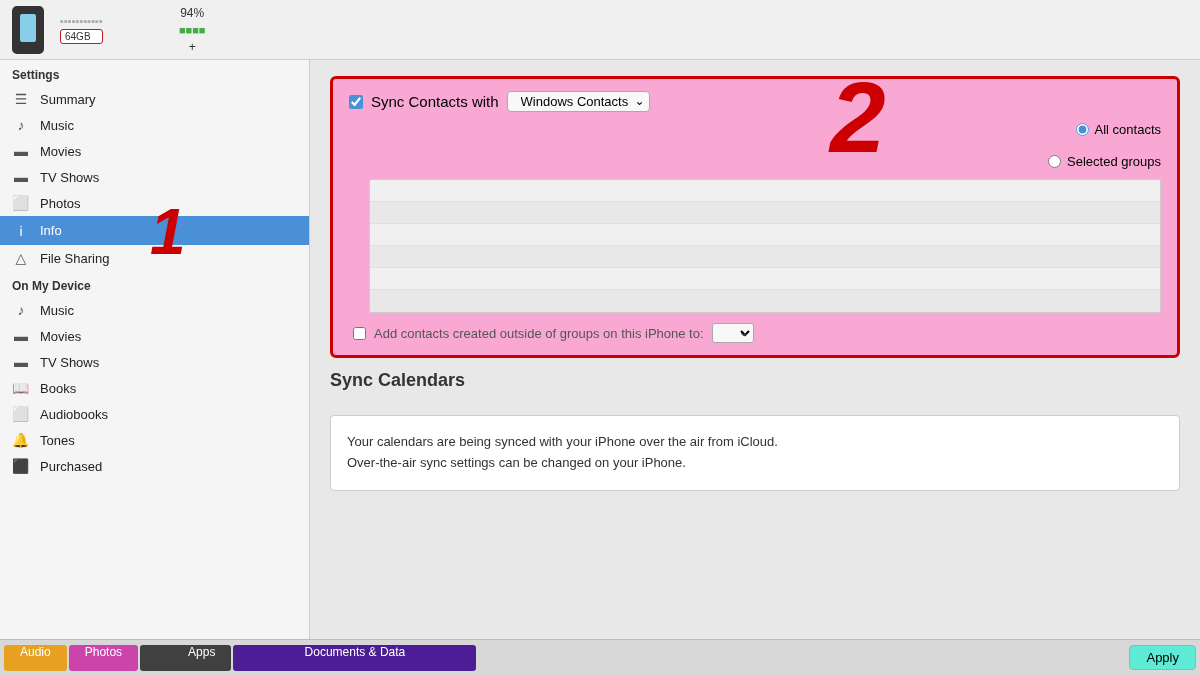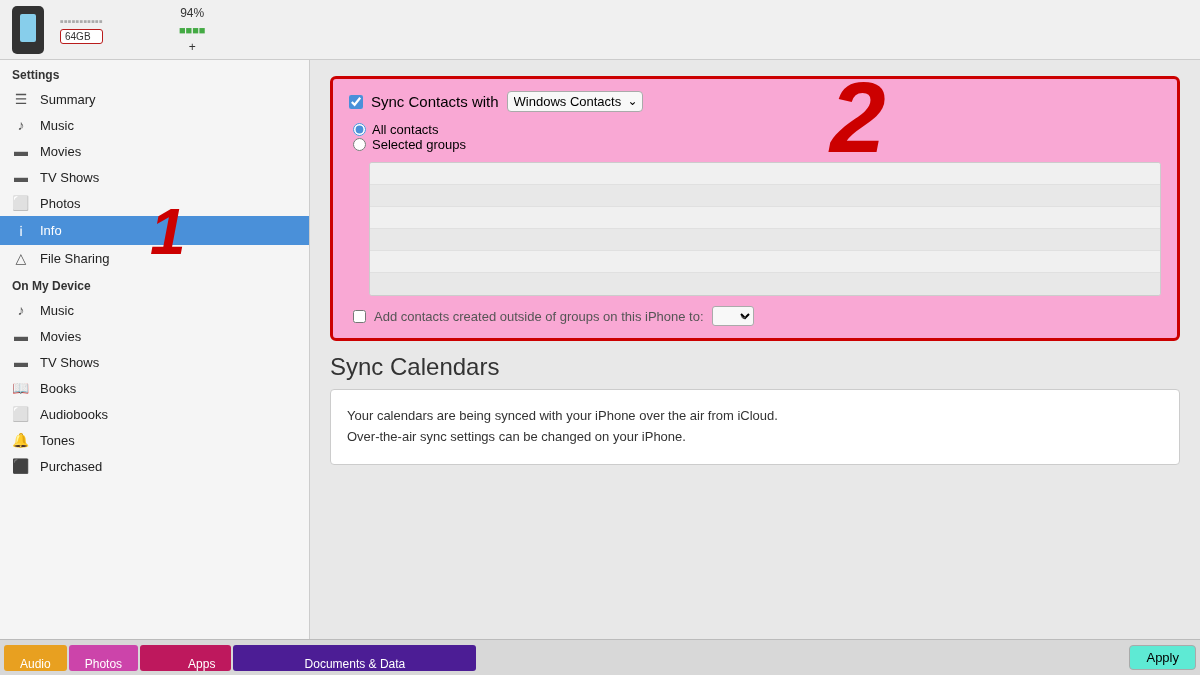--- a/index.html
+++ b/index.html
@@ -142,21 +142,21 @@
       margin-bottom: 10px;
     }
     .sync-checkbox {
       width: 14px;
       height: 14px;
       accent-color: #4a90d9;
     }
     .sync-dropdown {
       border: 1px solid #aaa;
       border-radius: 4px;
-      padding: 2px 20px 2px 6px;
+      padding: 2px 20px 2px 13px;
       font-size: 13px;
       background: #f8f8f8;
       appearance: none;
       -webkit-appearance: none;
       cursor: pointer;
       position: relative;
     }
     .dropdown-wrapper {
       position: relative;
       display: inline-block;
@@ -167,23 +167,24 @@
       right: 5px;
       top: 50%;
       transform: translateY(-60%);
       font-size: 12px;
       pointer-events: none;
     }
 
     .radio-group {
       display: flex;
       flex-direction: column;
-      gap: 0;
+      gap: 17px;
       margin-bottom: 10px;
       margin-left: 4px;
+      align-items: flex-end;
     }
     .radio-label {
       display: flex;
       align-items: center;
       gap: 6px;
       font-size: 13px;
     }
     .radio-label input[type="radio"] {
       accent-color: #4a90d9;
     }
@@ -226,24 +227,24 @@
       padding: 1px 16px 1px 4px;
       background: #f8f8f8;
     }
 
     
     .sync-calendars-section {
       background: transparent;
       margin-bottom: 12px;
     }
     .section-title {
-      font-size: 24px;
-      font-weight: 400;
+      font-size: 18px;
+      font-weight: 700;
       color: #333;
-      margin-bottom: 8px;
+      margin-bottom: 24px;
     }
     .calendars-info-box {
       background: #fff;
       border: 1px solid #ccc;
       border-radius: 4px;
       padding: 16px 16px;
     }
     .calendars-info-box p {
       font-size: 13px;
       color: #333;
@@ -283,29 +284,29 @@
       height: 36px;
       padding: 0 4px;
       gap: 2px;
     }
     .bottom-tab {
       height: 26px;
       padding: 0 16px;
       border-radius: 3px;
       font-size: 12px;
       display: flex;
-      align-items: flex-end;
+      align-items: flex-start;
       justify-content: center;
       cursor: pointer;
       color: white;
       font-weight: 500;
     }
     .tab-audio { background: #e8a020; }
     .tab-photos { background: #cc44aa; }
-    .tab-apps { background: #be185d; padding-left: 48px; }
+    .tab-apps { background: #404040; padding-left: 48px; }
     .tab-documents { background: #4c1d95; width: 243px; }
     .tab-spacer { flex: 1; }
     .apply-btn {
       padding: 4px 16px;
       background: #5eead4;
       border: 1px solid #aaa;
       border-radius: 4px;
       font-size: 13px;
       cursor: pointer;
     }

